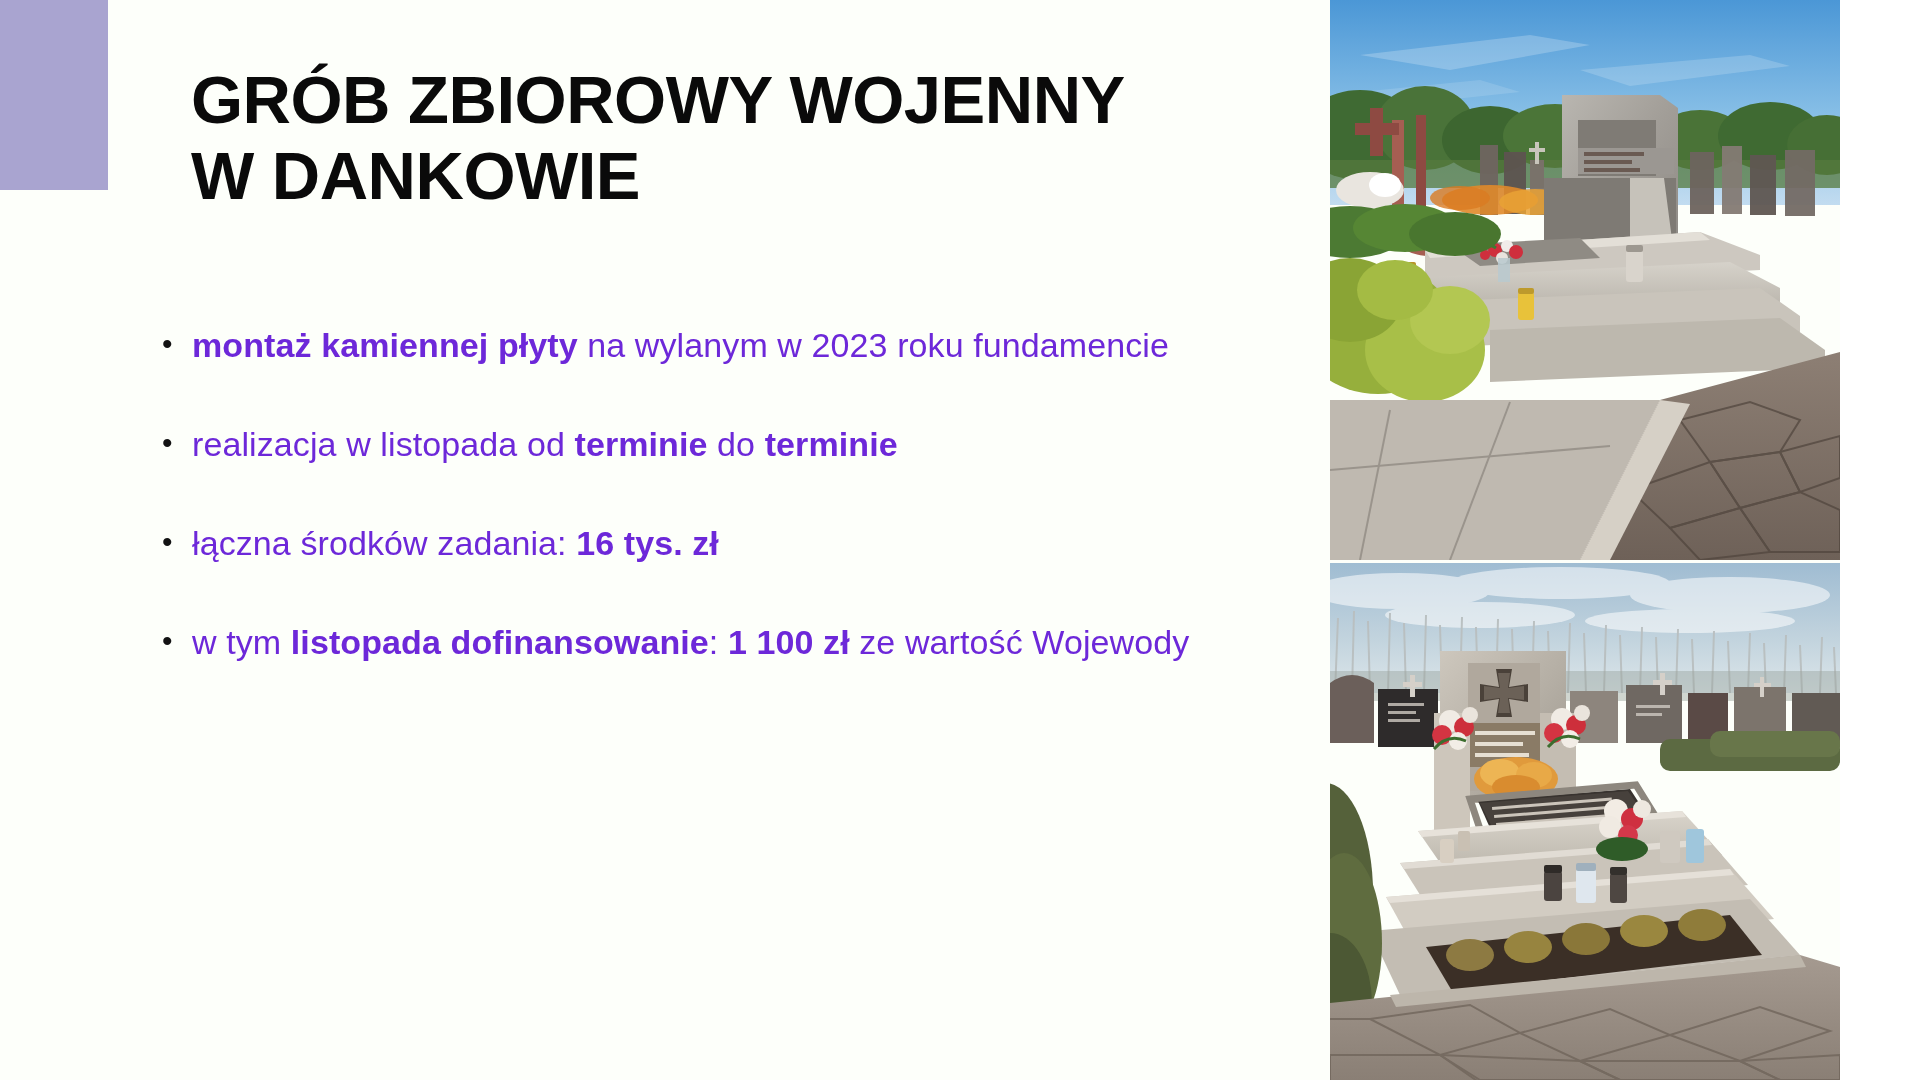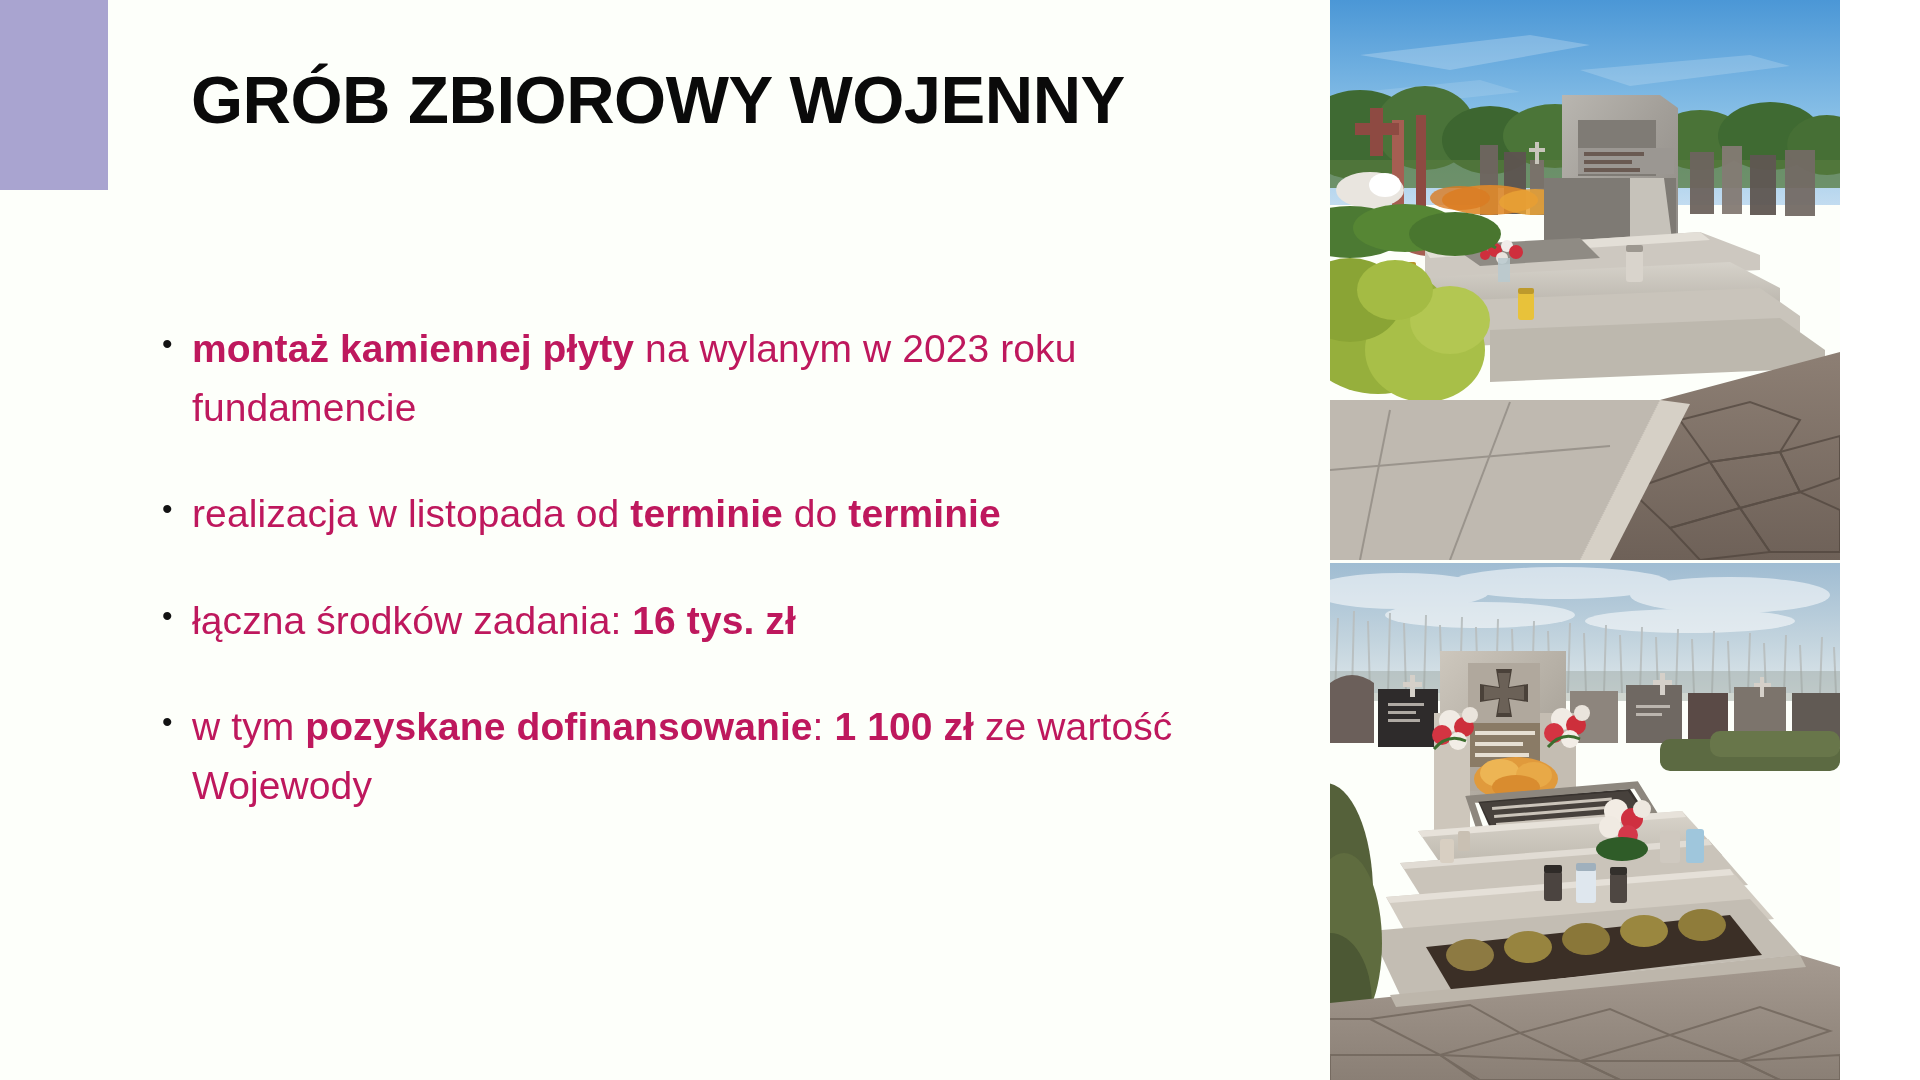--- a/index.html
+++ b/index.html
@@ -67,25 +67,25 @@
     flex:0 0 auto;
     width:30px;
     font-size:30px;
     line-height:48px;
     color:#121212;
     text-align:left;
   }
 
   .bullet-text {
     flex:1 1 auto;
-    font-size:39px;
+    font-size:34px;
     line-height:1.5;
     font-weight:400;
     letter-spacing:0.1px;
-    color:#be185d;
+    color:#6d28d9;
   }
   .bullet-text b { font-weight:800; }
 
   
   #photos {
     position:absolute;
     left:1330px; top:0;
     width:510px; height:1080px;
   }
 
@@ -111,20 +111,21 @@
 <body>
 
 <div id="slide">
 
   <div id="content">
 
     <div id="accent-block"></div>
 
     <h1 id="title">
       <span class="tline">GRÓB ZBIOROWY WOJENNY</span>
+      <span class="tline">W DANKOWIE</span>
     </h1>
 
     <ul id="bullets" style="list-style:none;">
 
       <li class="bullet">
         <span class="bullet-marker">•</span>
         <span class="bullet-text" id="b0"><b>montaż kamiennej płyty</b><span> na wylanym w 2023 roku fundamencie</span></span>
       </li>
 
       <li class="bullet">
@@ -132,21 +133,21 @@
         <span class="bullet-text" id="b1"><span>realizacja w listopada od </span><b>terminie</b><span> do </span><b>terminie</b></span>
       </li>
 
       <li class="bullet">
         <span class="bullet-marker">•</span>
         <span class="bullet-text" id="b2"><span>łączna środków zadania: </span><b>16 tys. zł</b></span>
       </li>
 
       <li class="bullet">
         <span class="bullet-marker">•</span>
-        <span class="bullet-text" id="b3"><span>w tym </span><b>pozyskane dofinansowanie</b><span>: </span><b>1 100 zł</b><span> ze wartość Wojewody</span></span>
+        <span class="bullet-text" id="b3"><span>w tym </span><b>listopada dofinansowanie</b><span>: </span><b>1 100 zł</b><span> ze wartość Wojewody</span></span>
       </li>
 
     </ul>
   </div>
 
   <div id="photos">
 
     <div class="photo" id="photo-top">
       <svg viewBox="0 0 510 560" preserveAspectRatio="xMidYMid slice">
         <defs>

